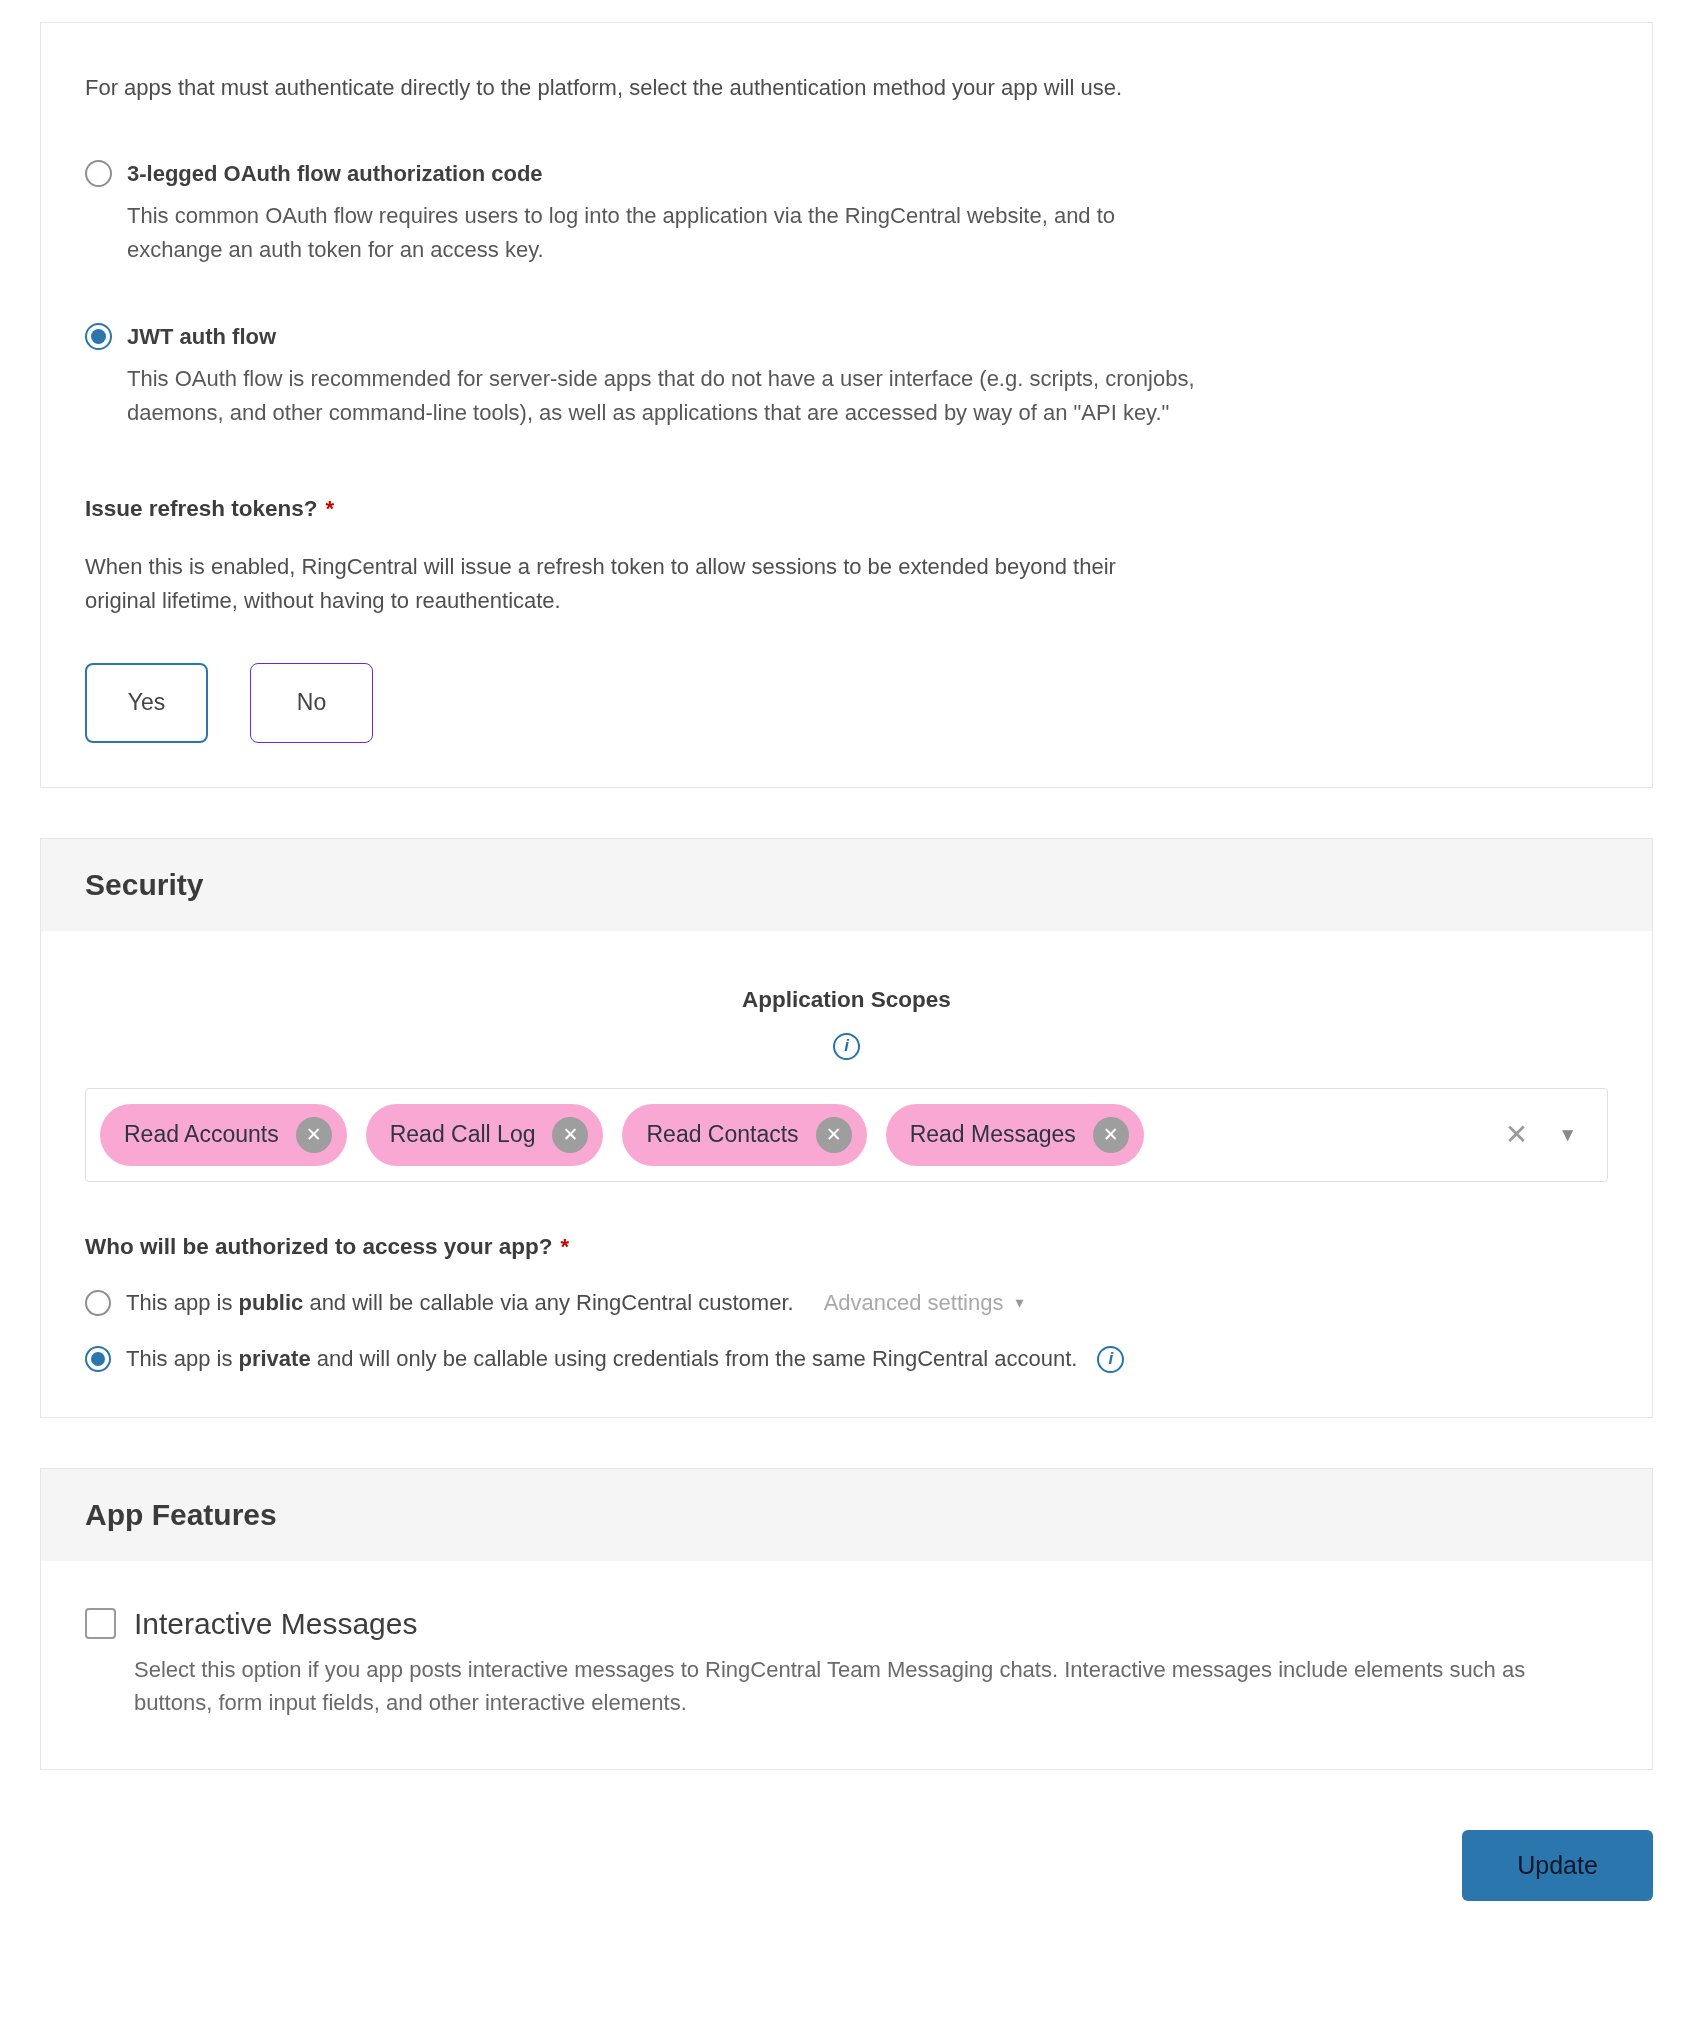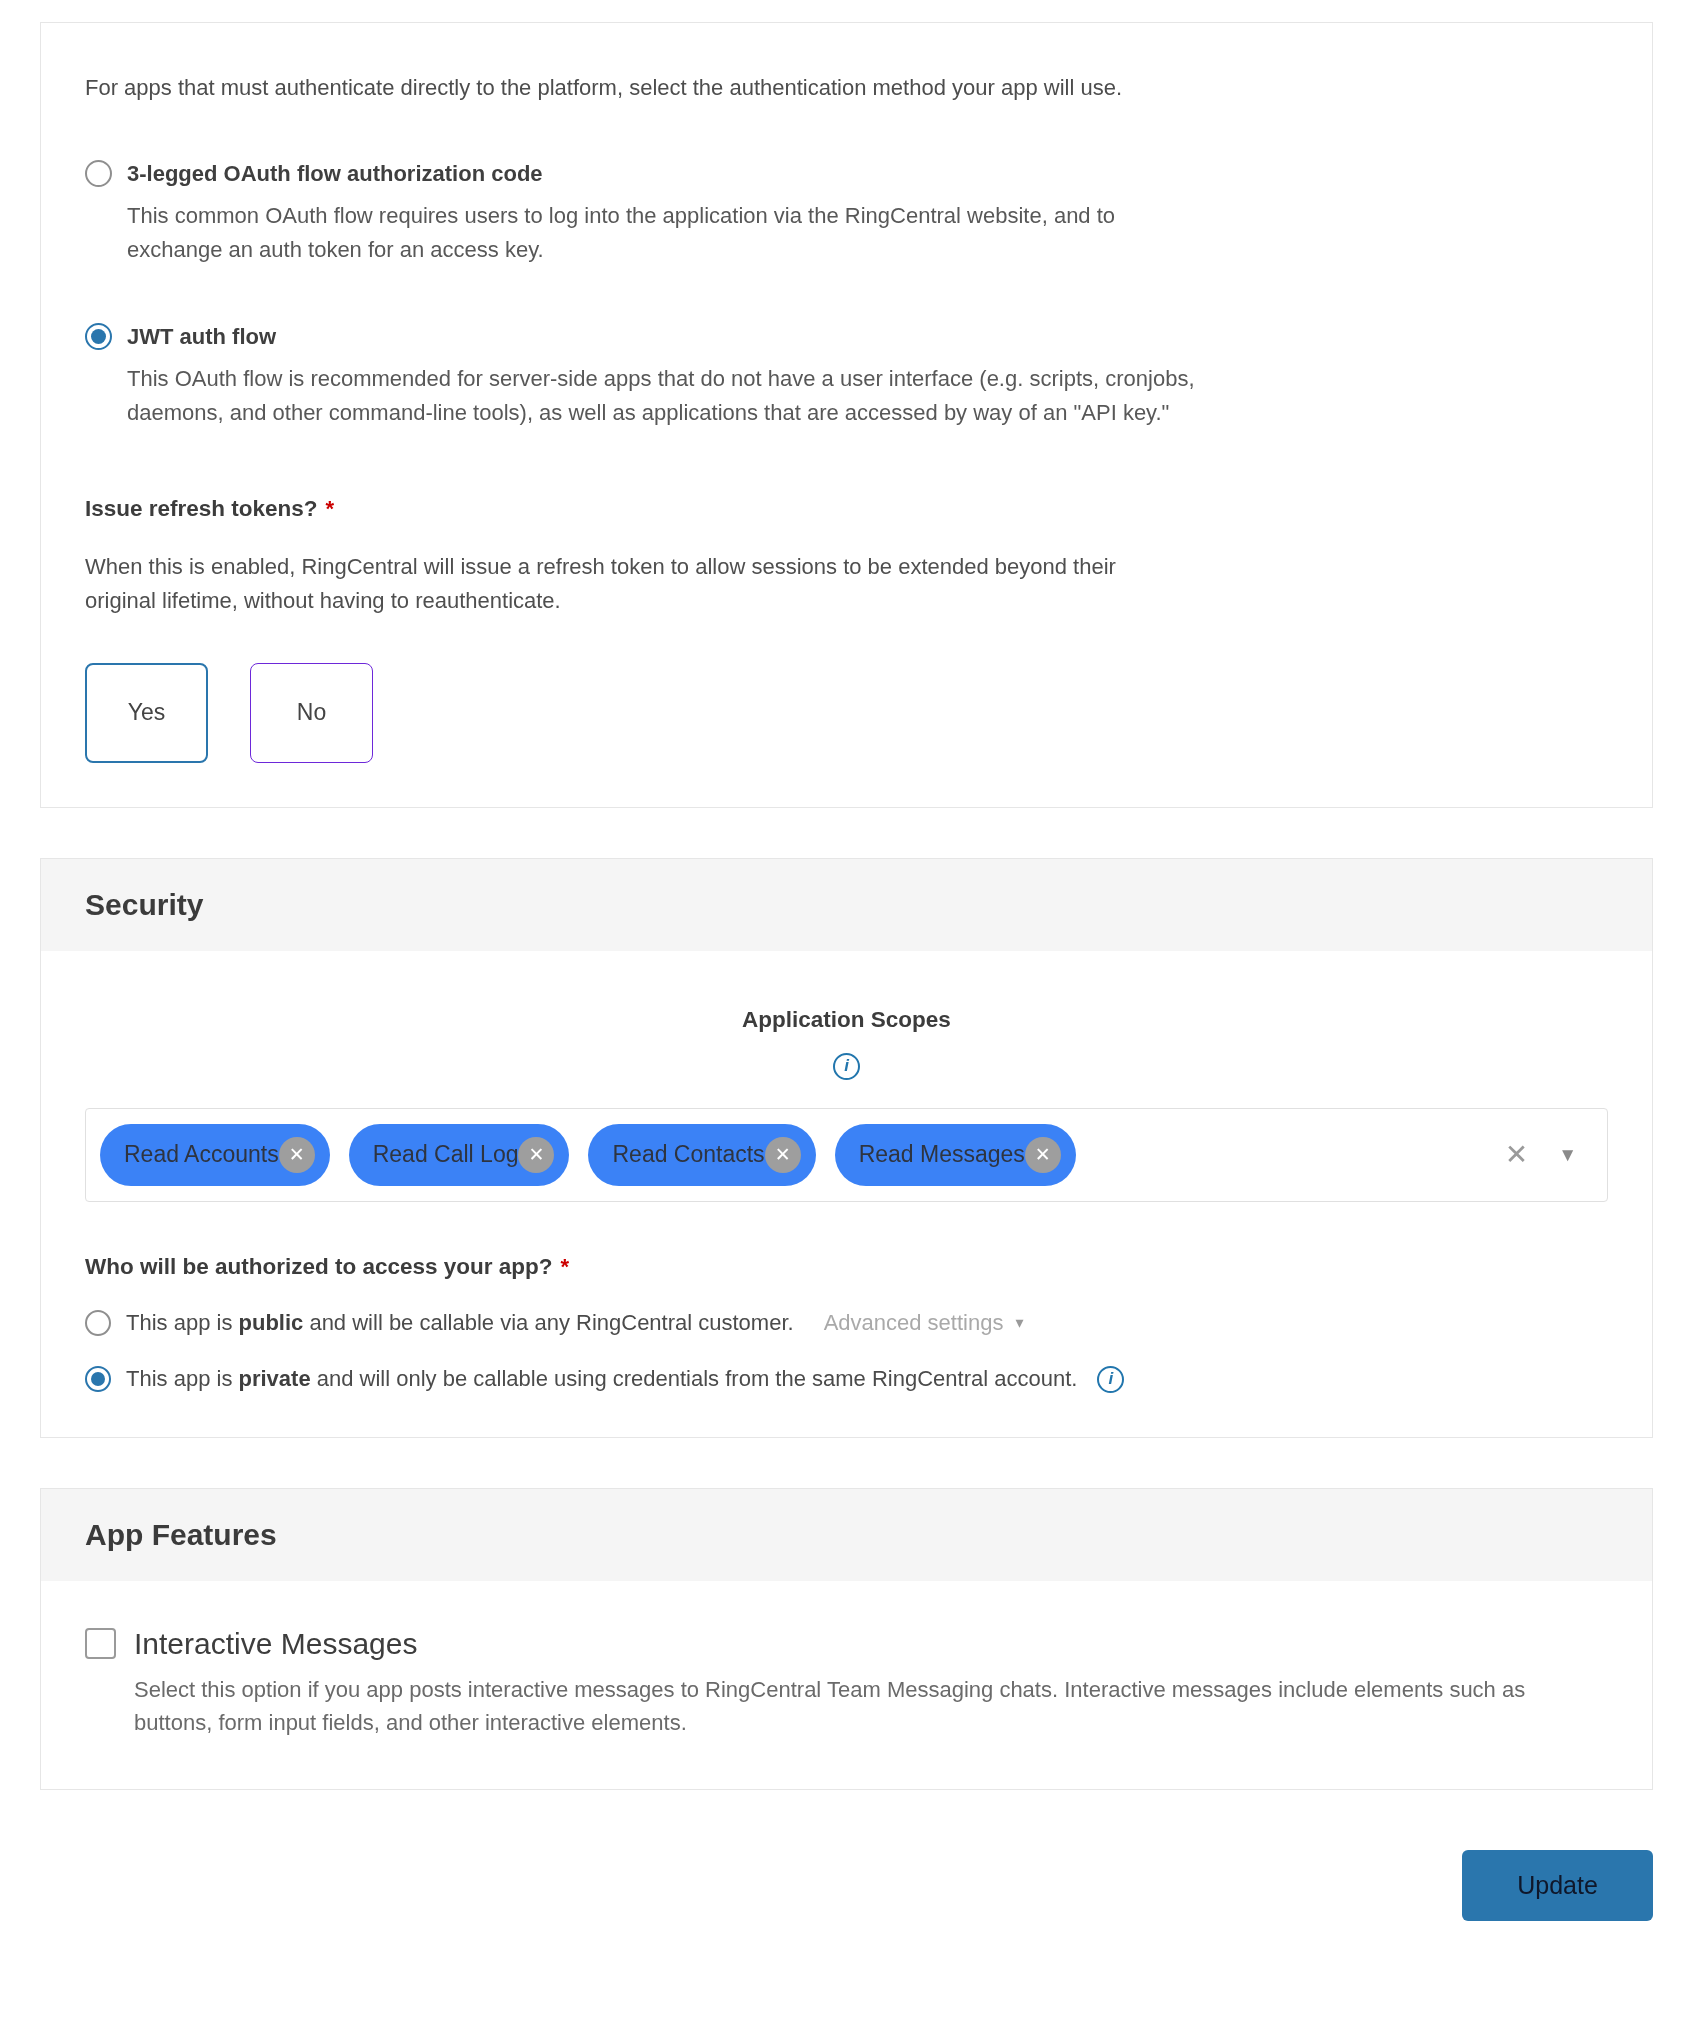--- a/index.html
+++ b/index.html
@@ -48,21 +48,21 @@
   .desc-a { max-width: 1015px; }
   .desc-b { max-width: 1165px; }
 
   .q-label { font-size: 22.5px; font-weight: 700; color: #3c3c3c; }
   .required { color: #cc0000; font-weight: 700; margin-left: 8px; font-size: 22px; }
   .refresh-q { margin-top: 66px; }
   .refresh-desc { font-size: 22px; color: #4f4f4f; line-height: 1.55; margin-top: 28px; max-width: 1040px; }
 
   .yn-row { display: flex; gap: 42px; margin-top: 44px; }
   .yn-btn {
-    width: 123px; height: 100px; border-radius: 8px; background: #fff;
+    width: 123px; height: 80px; border-radius: 8px; background: #fff;
     font-family: inherit; font-size: 23px; color: #444; cursor: pointer;
     display: inline-flex; align-items: center; justify-content: center;
   }
   .yn-btn.active { border: 2px solid #2a76ad; }
   .yn-btn.inactive { border: 1px solid #6d28d9; }
 
   
   .scopes-label-row { display: flex; align-items: center; margin-top: 30px; gap: 20px; flex-direction: column; }
   .info-icon {
     width: 27px; height: 27px; border-radius: 50%;
@@ -71,22 +71,22 @@
     display: inline-flex; align-items: center; justify-content: center;
     flex: 0 0 auto; cursor: pointer;
   }
   .scopes-box {
     margin-top: 28px;
     border: 1px solid #e0e0e0; border-radius: 4px;
     padding: 15px 26px 15px 14px;
     display: flex; align-items: center; gap: 19px;
   }
   .chip {
-    background: #3b82f6; border-radius: 34px; height: 62px;
-    display: inline-flex; align-items: center; 
+    background: #f9a8d4; border-radius: 34px; height: 62px;
+    display: inline-flex; align-items: center; gap: 17px;
     padding: 0 15px 0 24px;
     font-size: 23px; color: #2e3440; white-space: nowrap;
   }
   .chip-x {
     width: 36px; height: 36px; border-radius: 50%;
     background: #9e9e9e; color: #fff; font-size: 19px;
     display: inline-flex; align-items: center; justify-content: center;
     cursor: pointer;
   }
   .box-controls { margin-left: auto; display: flex; align-items: center; gap: 30px; padding-right: 4px; }

